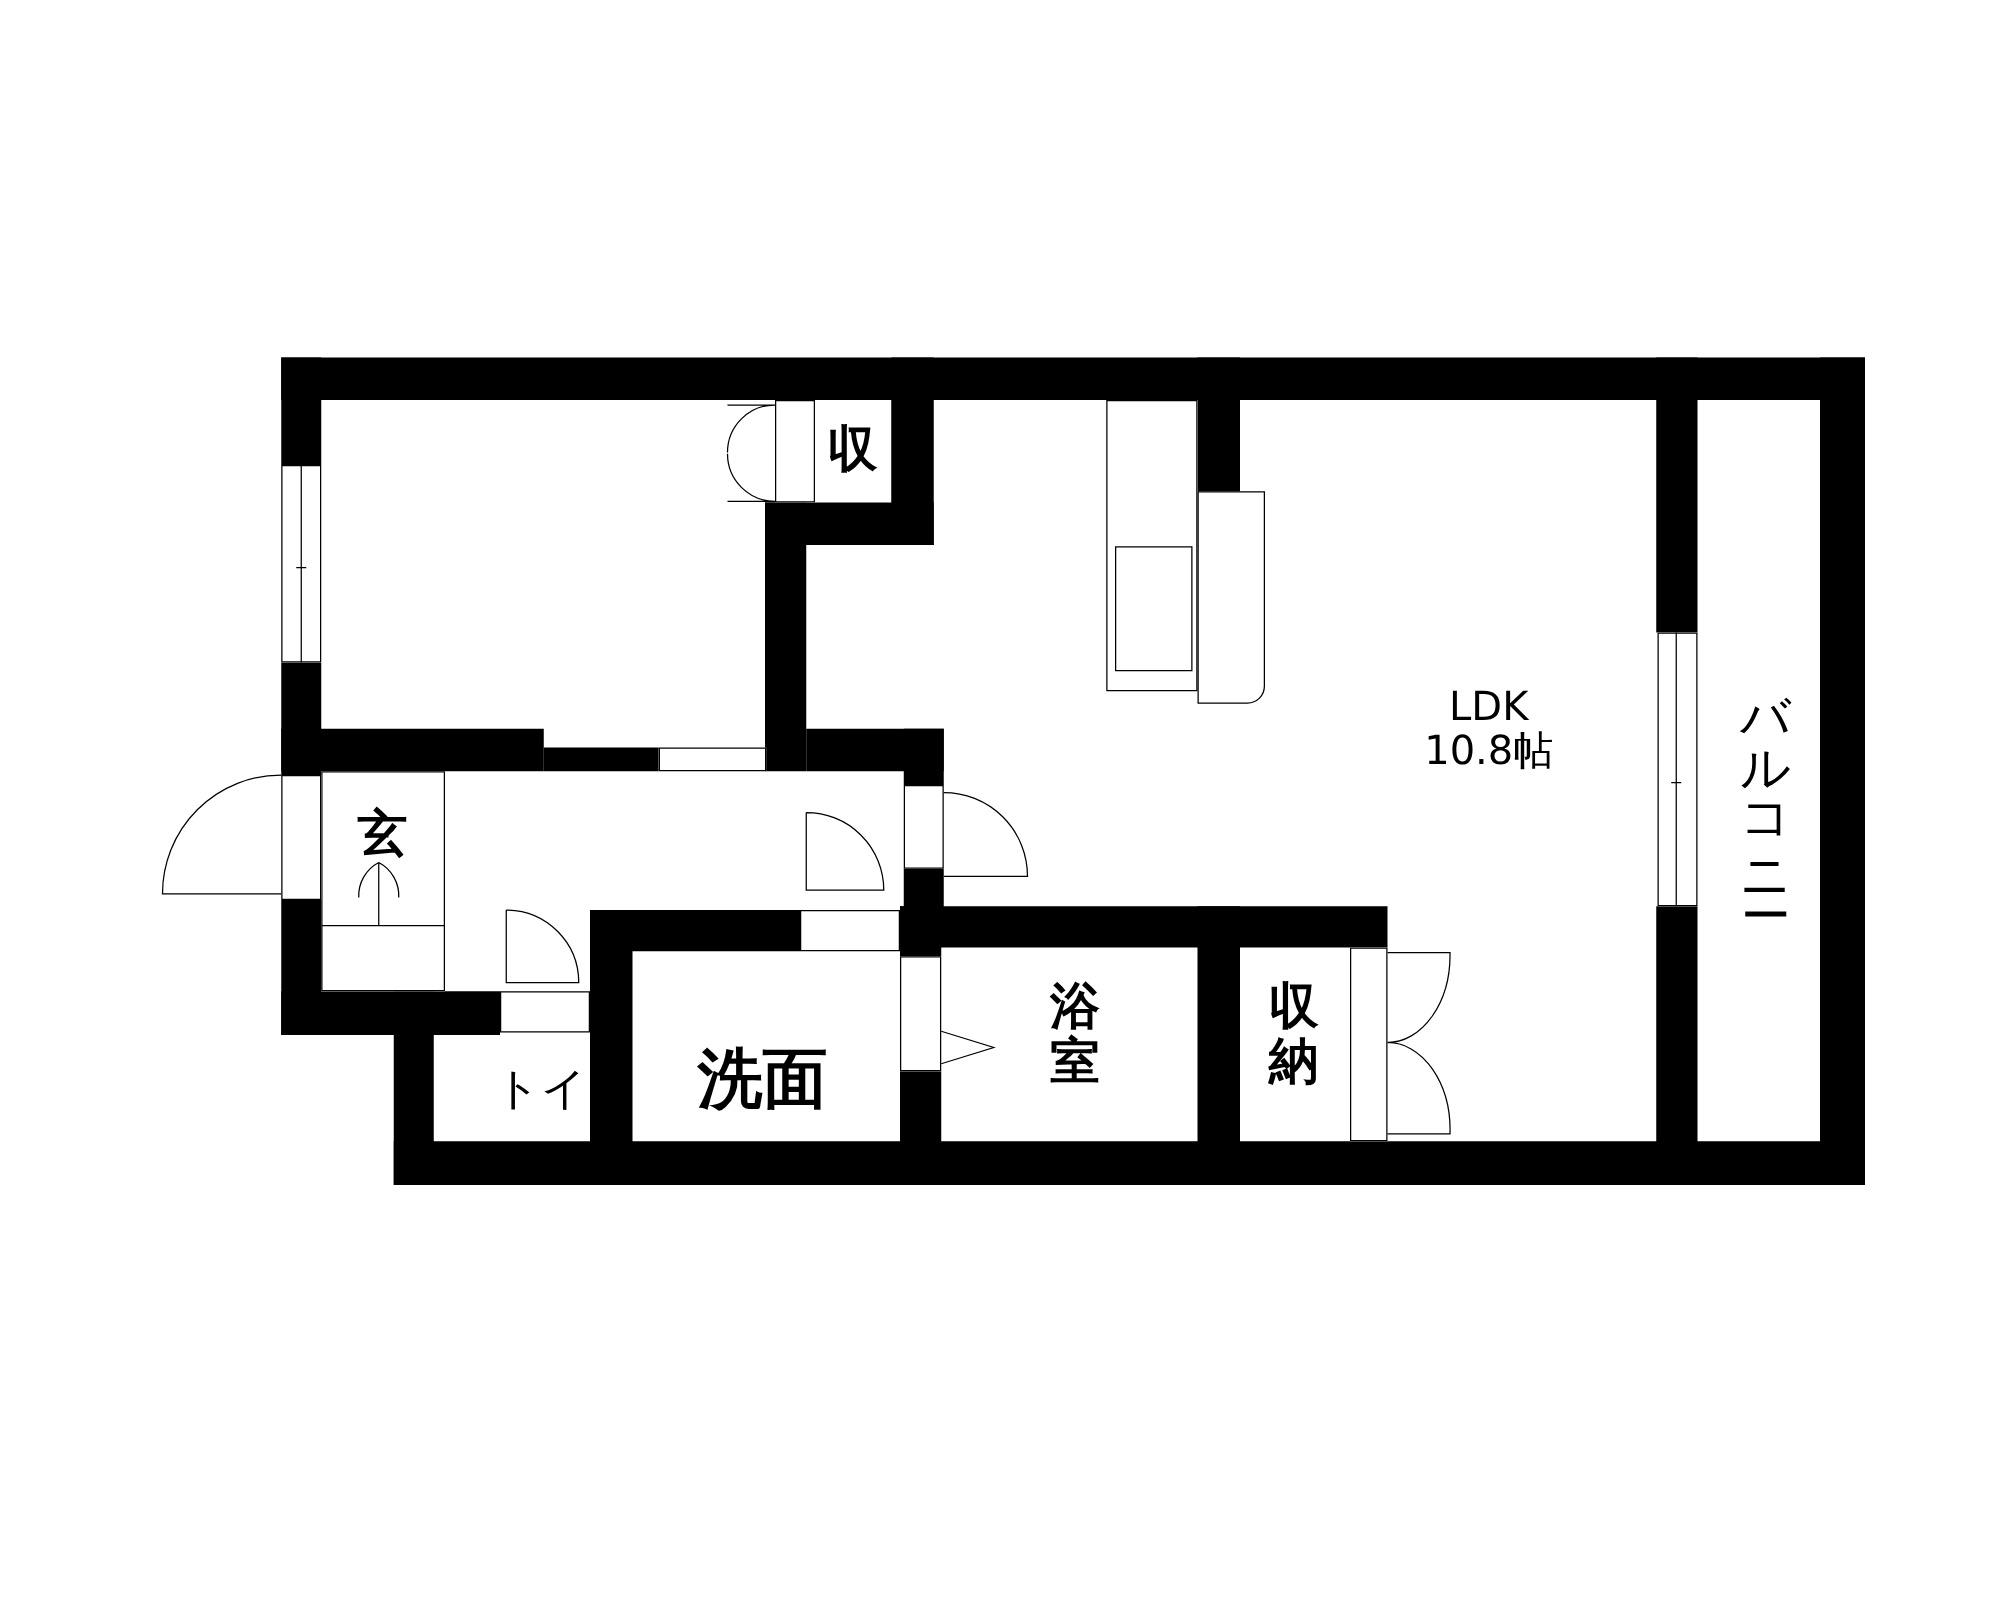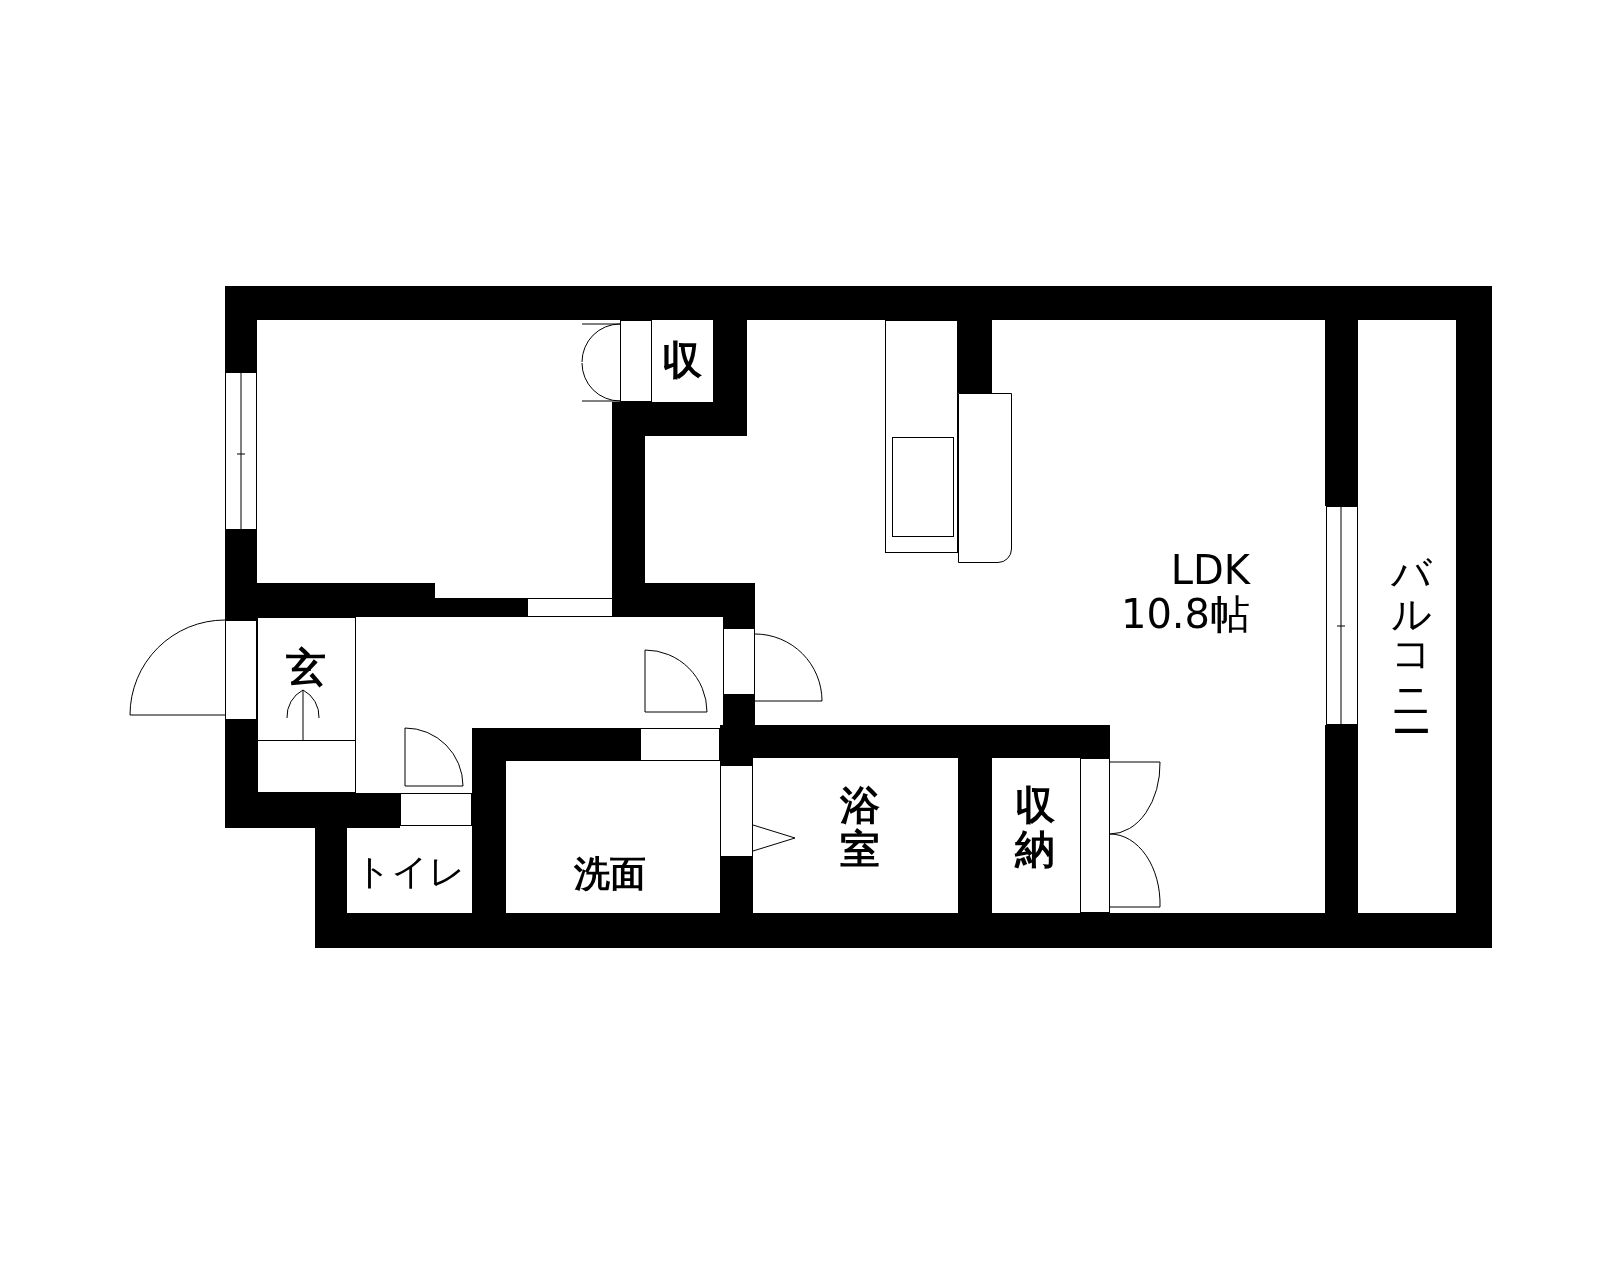--- a/index.html
+++ b/index.html
@@ -73,34 +73,34 @@
       <path d="M303 690 A 30 30 0 0 0 287 718 M303 690 A 30 30 0 0 1 319 718 M303 690 L303 740"></path>
       <path d="M753 825 L795 838 L753 851"></path>
       <path d="M1110 762 L1160 762 A 50 70 0 0 1 1110 834 A 50 70 0 0 1 1160 907 L1110 907"></path>
       <path d="M241 372 L241 530 M1341 506 L1341 725 M237 454 L245 454 M1337 626 L1345 626"></path>
     </g>
   </svg>
 
   <div class="lbl" style="left:652px;top:338px;width:60px;font-size:40px;">
     <span>収</span>
   </div>
-  <div class="lbl" style="left:1070px;top:548px;width:180px;font-size:40px;font-weight:normal;text-align:right;">
+  <div class="lbl" style="left:1101px;top:548px;width:180px;font-size:32px;font-weight:normal;">
     <span>LDK</span>
     <span>10.8帖</span>
   </div>
   <div class="lbl" style="left:1382px;top:490px;width:50px;font-size:40px;font-weight:normal;writing-mode:vertical-rl;text-orientation:upright;height:260px;line-height:1;">
     <span>バルコニー</span>
   </div>
   <div class="lbl" style="left:276px;top:645px;width:60px;font-size:40px;">
     <span>玄</span>
   </div>
-  <div class="lbl" style="left:348px;top:852px;width:124px;font-size:36px;font-weight:normal;">
+  <div class="lbl" style="left:348px;top:852px;width:124px;font-size:36px;font-weight:normal;padding-left:41px;">
     <span>トイレ</span>
   </div>
-  <div class="lbl" style="left:540px;top:854px;width:140px;font-size:36px;">
+  <div class="lbl" style="left:540px;top:836px;width:140px;font-size:52px;">
     <span>洗面</span>
   </div>
   <div class="lbl" style="left:830px;top:783px;width:60px;font-size:40px;">
     <span>浴</span>
     <span>室</span>
   </div>
   <div class="lbl" style="left:1005px;top:783px;width:60px;font-size:40px;">
     <span>収</span>
     <span>納</span>
   </div>

